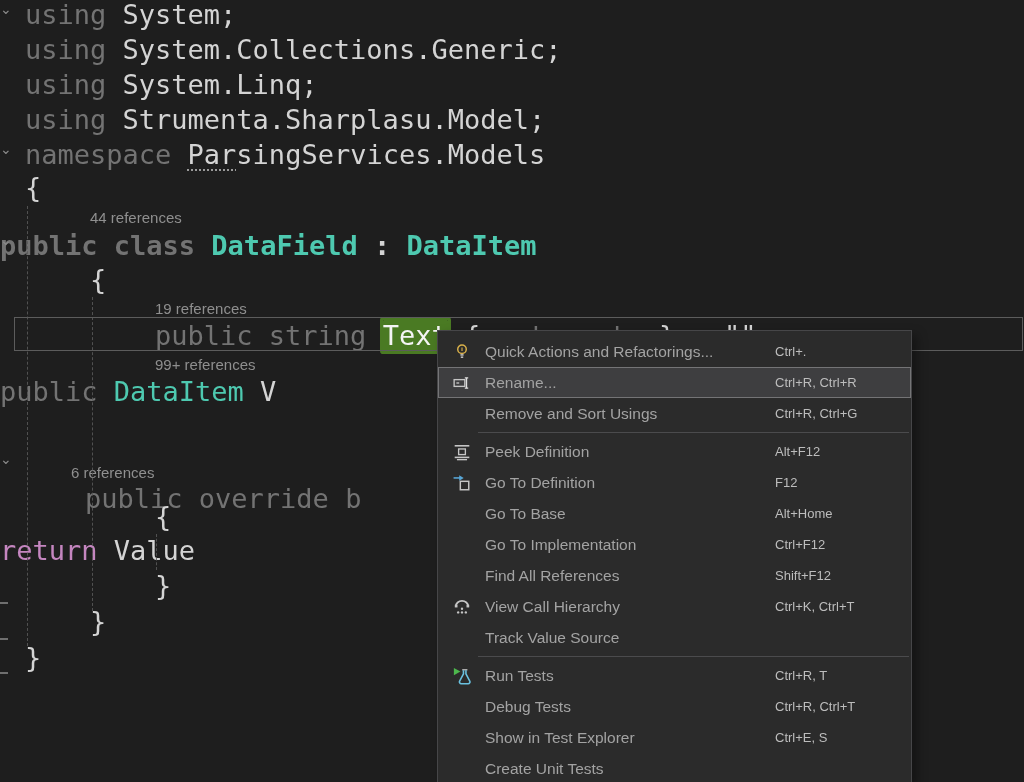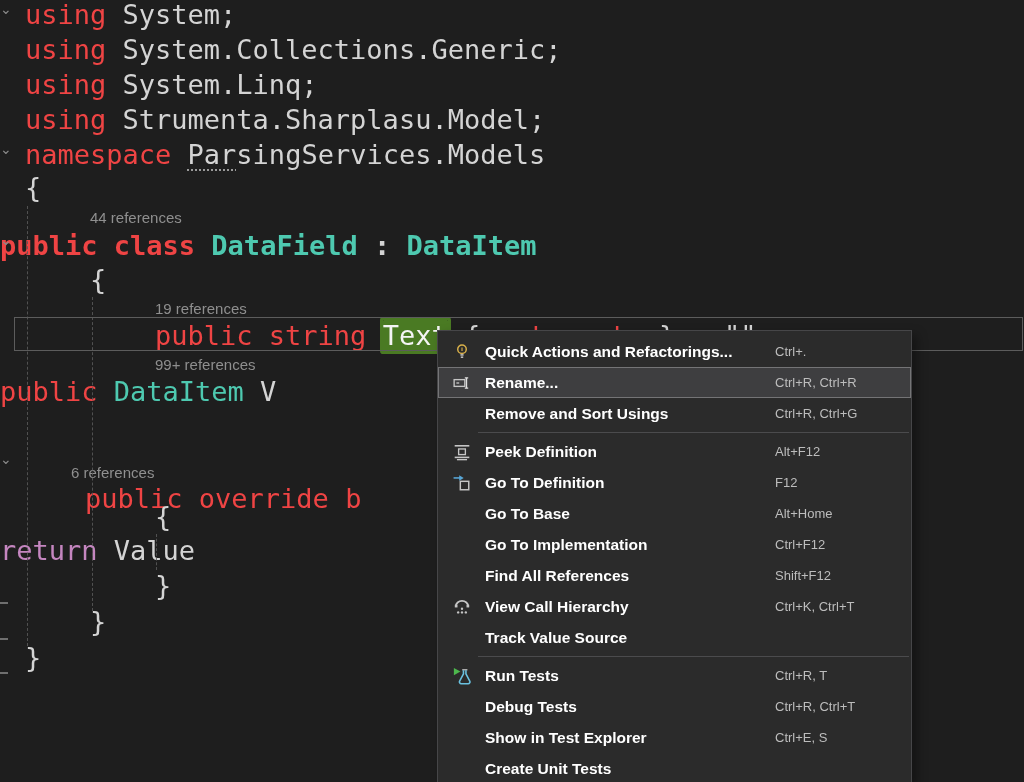--- a/index.html
+++ b/index.html
@@ -2,40 +2,40 @@
 <html><head>
 <meta charset="utf-8">
 <style>
   html,body{margin:0;padding:0;background:#1e1e1e;}
   #screen{position:relative;width:1024px;height:782px;overflow:hidden;background:#1e1e1e;
           font-family:"Liberation Sans",sans-serif;}
   
   .code-line{position:absolute;left:0;height:34px;line-height:34px;white-space:pre;
              font-family:"DejaVu Sans Mono","Liberation Mono",monospace;font-size:27px;color:#d4d4d4;}
   .lens-line{position:absolute;height:18px;line-height:18px;font-size:15px;color:#8f8f8f;white-space:pre;cursor:pointer;}
-  .c-kw{color:#ef4444;}
+  .c-kw{color:#737373;}
   .c-type{color:#4ec9b0;}
   .c-pl{color:#d4d4d4;}
   .c-ctl{color:#c586c0;}
   .c-str{color:#d4d4d4;}
   .c-sel{background:#4a7a23;color:#f4f4f4;box-shadow:0 0 0 3px #4a7a23;border-radius:1px;}
   .c-sug{text-decoration:underline dotted #9a9a9a 2px;text-underline-offset:5px;}
   .indent-guide{position:absolute;width:0;border-left:1px dashed #5a5a5a;opacity:.85;}
   .fold-chevron{position:absolute;left:0;width:14px;color:#8a8a8a;font-size:14px;line-height:14px;cursor:pointer;}
   .edge-tick{position:absolute;left:0;width:8px;height:2px;background:#6f6f6f;}
   #current-line-box{position:absolute;left:14px;top:317px;width:1009px;height:34px;
                     border:1px solid #5c5c5c;box-sizing:border-box;z-index:3;}
   
   #context-menu{position:absolute;left:437px;top:330px;width:475px;height:453px;box-sizing:border-box;
                 background:#2b2b2b;border:1px solid #464648;border-bottom:none;padding-top:5px;z-index:10;
                 box-shadow:5px 5px 10px rgba(0,0,0,.35);}
   .menu-row{display:flex;align-items:center;height:31px;cursor:pointer;}
   .menu-row.selected{background:#3e3e40;outline:1px solid #747476;outline-offset:-1px;}
   .menu-icon{width:47px;flex:none;display:flex;align-items:center;justify-content:center;}
-  .menu-label{flex:1;font-size:15.5px;color:#ffffff;white-space:nowrap;overflow:hidden;font-weight:bold;}
+  .menu-label{flex:1;font-size:15.5px;color:#a3a3a3;white-space:nowrap;overflow:hidden;}
   .menu-shortcut{width:136px;flex:none;font-size:13px;color:#bdbdbd;white-space:nowrap;}
   .menu-separator{height:1px;background:#4b4b4d;margin:3px 2px 3px 40px;}
 </style>
 </head>
 <body>
 
 <div id="screen">
   <div id="code-layer">
       <div class="code-line" style="top: -2px; padding-left: 25px;"><span class="c-kw">using</span><span class="c-pl"> System;</span></div>
       <div class="code-line" style="top: 33px; padding-left: 25px;"><span class="c-kw">using</span><span class="c-pl"> System.Collections.Generic;</span></div>

